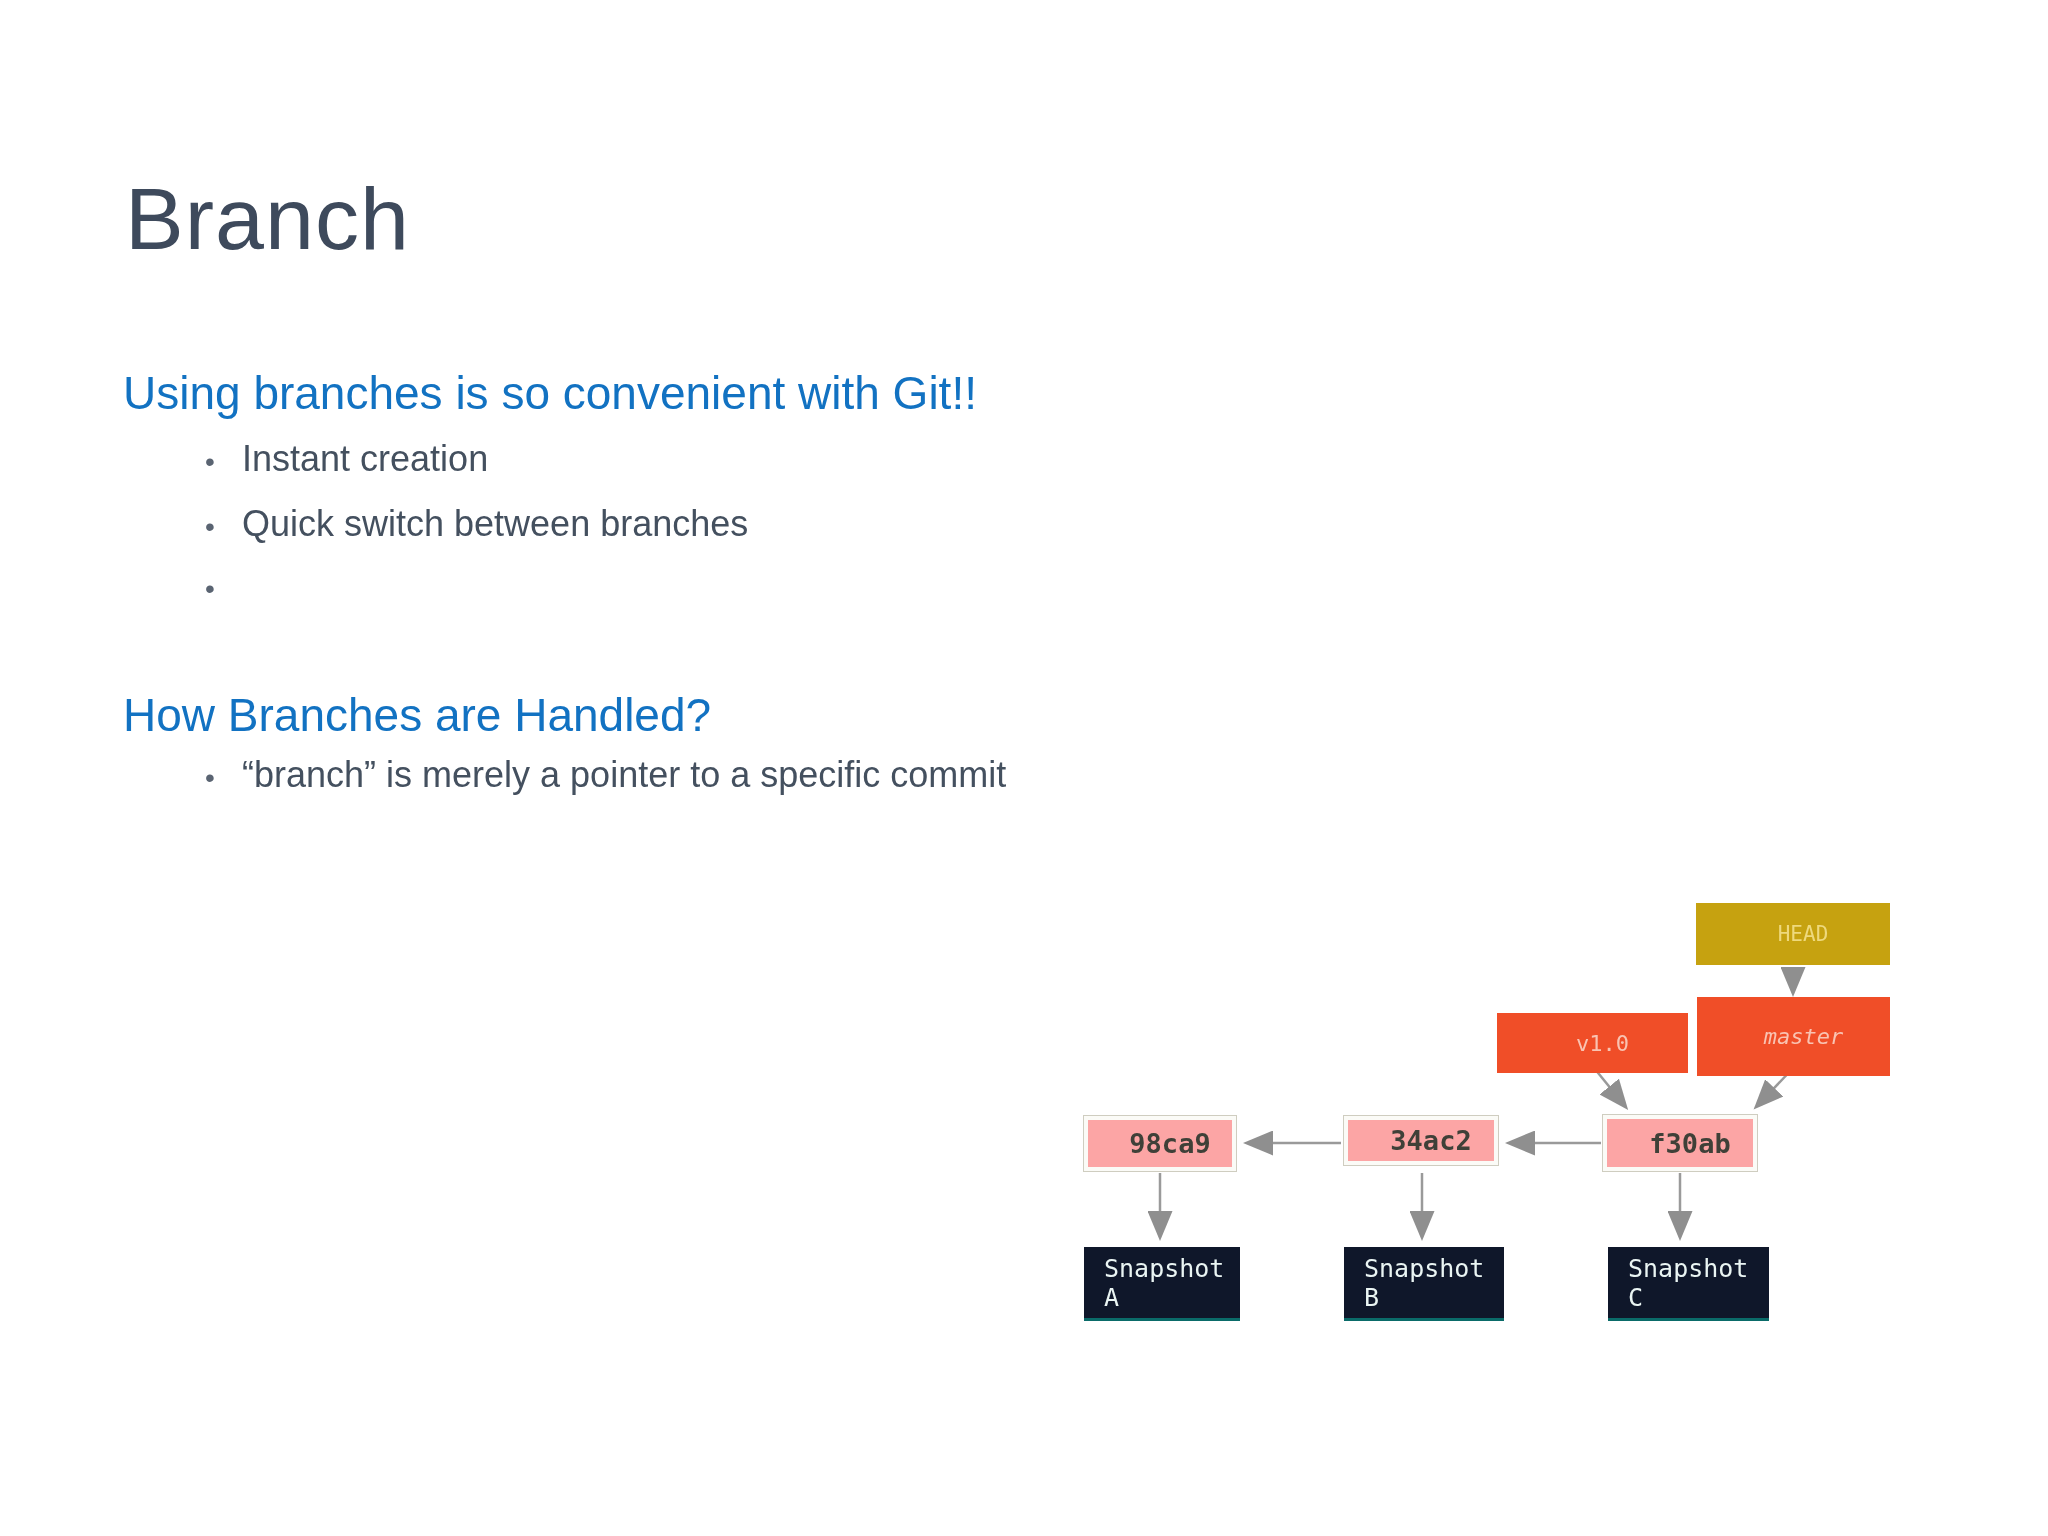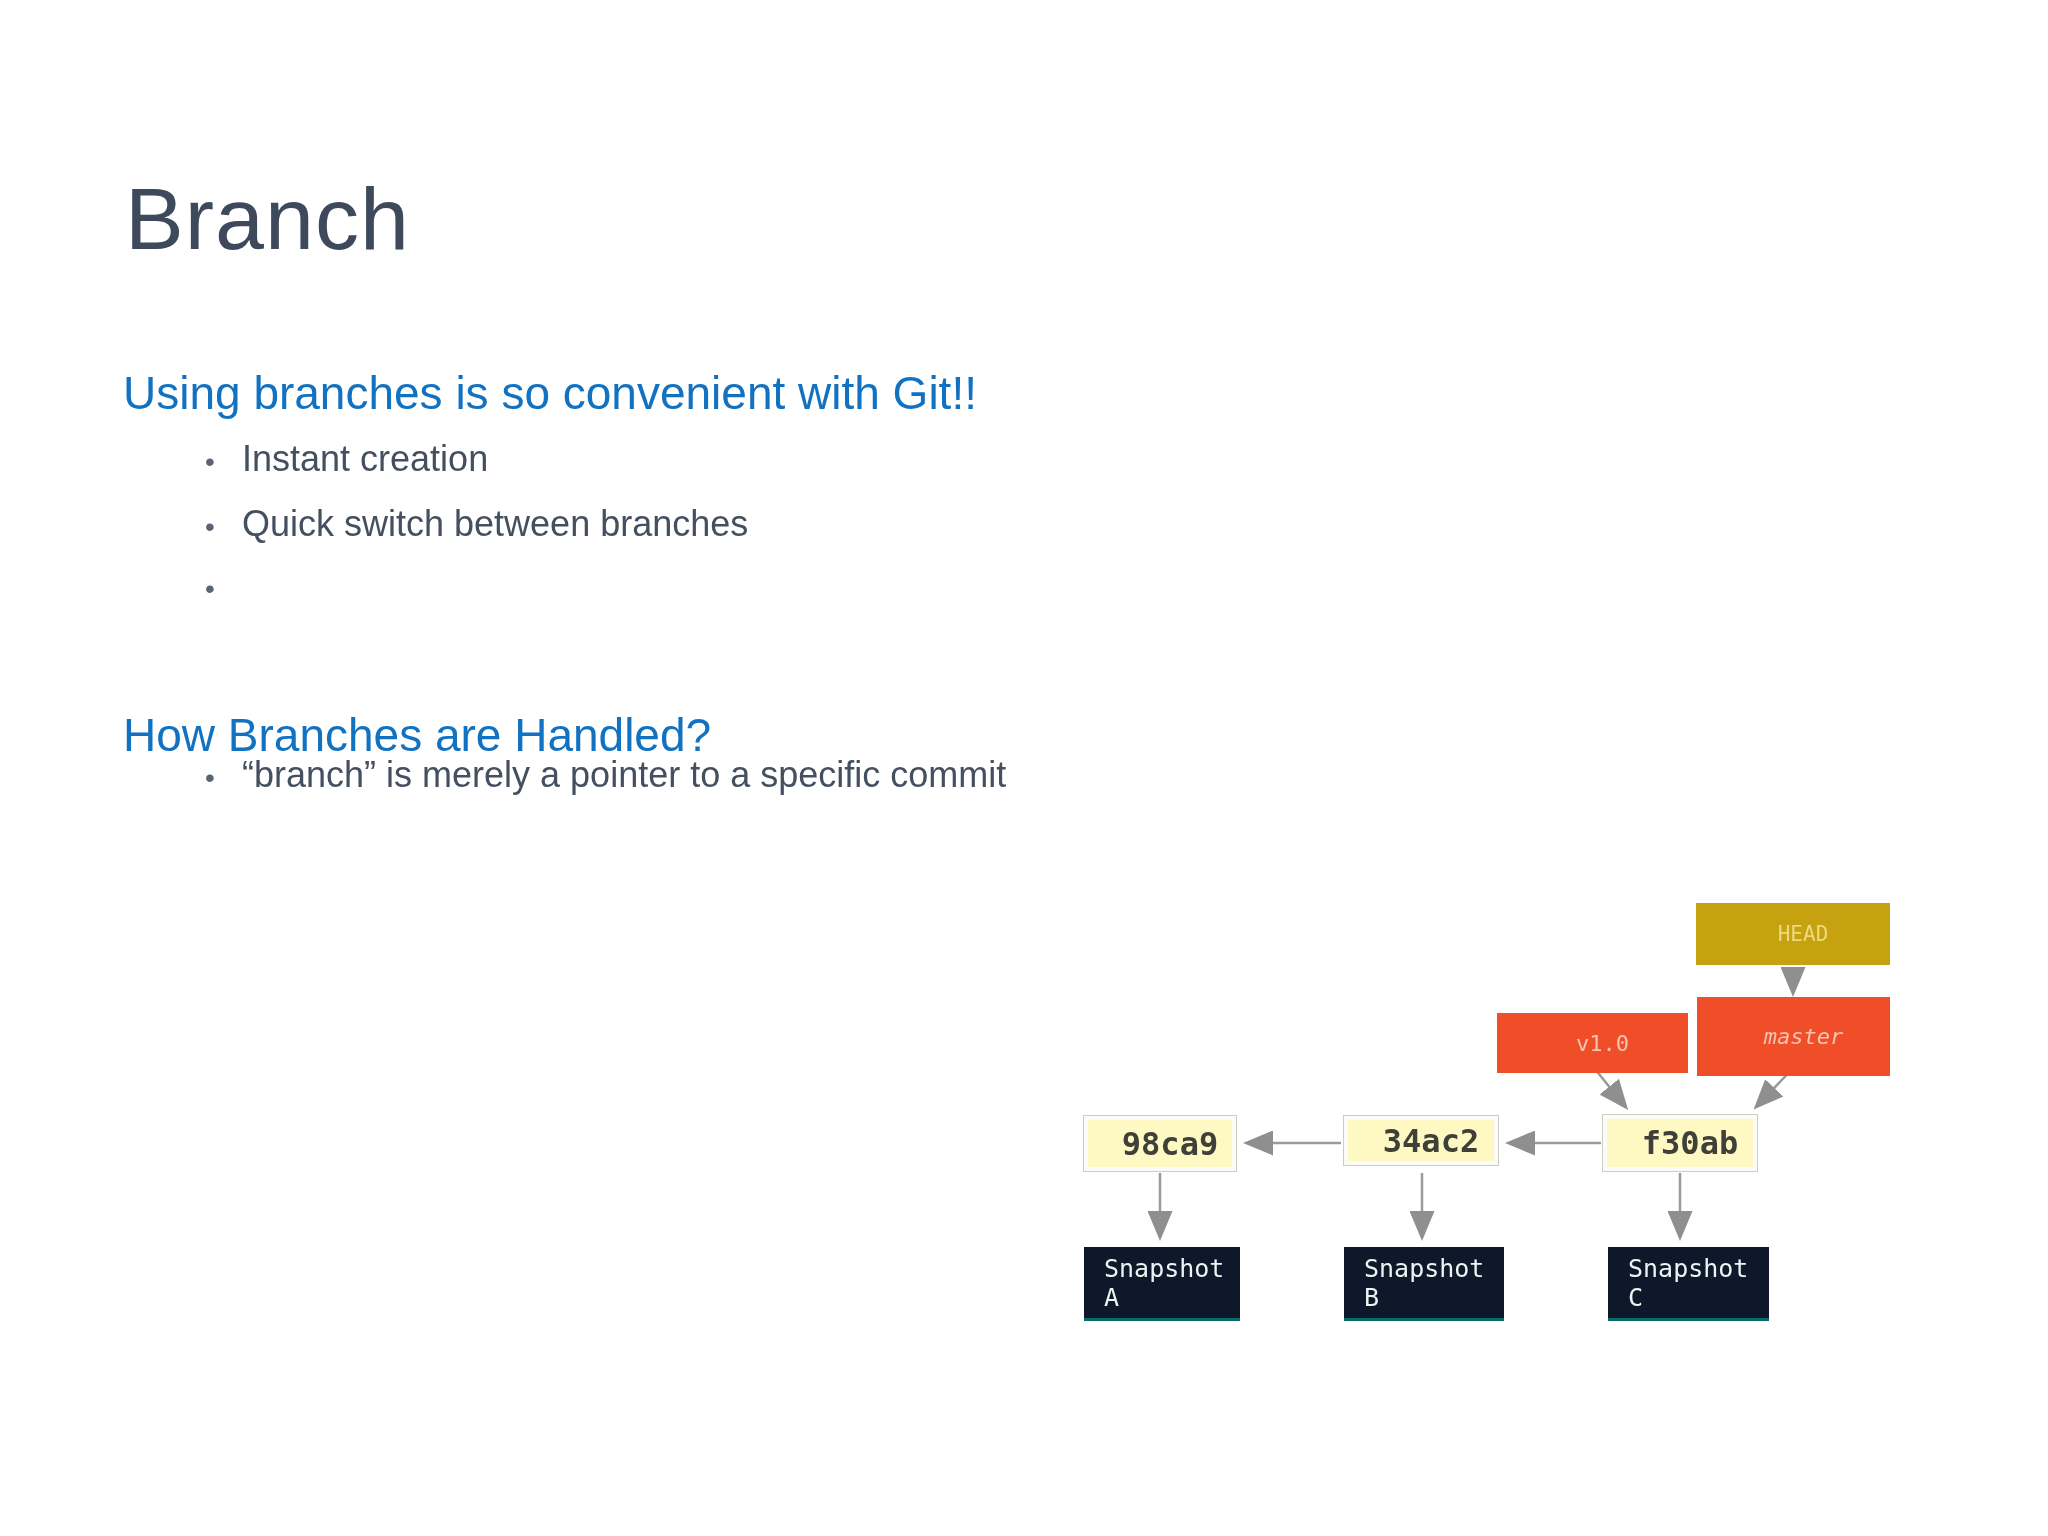--- a/index.html
+++ b/index.html
@@ -17,21 +17,21 @@
     font-size:88px;font-weight:400;letter-spacing:1px;
     color:#3e4a5c;margin:0;
   }
 
   .section-heading{
     position:absolute;left:123px;
     font-size:46px;font-weight:400;
     color:#1272c2;margin:0;
   }
   .sec1-heading{top:366px;}
-  .sec2-heading{top:708px;}
+  .sec2-heading{top:688px;}
 
   .bullet-list{
     position:absolute;left:205px;margin:0;padding:0;list-style:none;
   }
   .list1{top:428px;}
   .list2{top:744px;}
   .bullet-item{
     font-size:36px;color:#44505f;line-height:62px;
     display:flex;align-items:baseline;
   }
@@ -54,23 +54,23 @@
   .head-box{
     left:646px;top:23px;width:194px;height:62px;
     background:#c6a210;color:#eed97d;font-size:21px;font-weight:400;
   }
   .tag-box{
     background:#f04e28;color:#f9c3b2;font-size:22px;font-weight:400;
   }
   .tag-v10{left:447px;top:133px;width:191px;height:60px;}
   .tag-master{left:647px;top:117px;width:193px;height:79px;font-style:italic;}
   .commit-box{
-    background:#fef9c3;border:1px solid #cfcdc0;
+    background:#fca5a5;border:1px solid #cfcdc0;
     box-shadow:inset 0 0 0 4px #fbfbf7;
-    color:#3f4038;font-size:32px;
+    color:#3f4038;font-size:27px;
   }
   .commit-1{left:33px;top:235px;width:154px;height:57px;}
   .commit-2{left:293px;top:235px;width:156px;height:51px;}
   .commit-3{left:552px;top:234px;width:156px;height:58px;}
   .snapshot-box{
     background:#0f172a;border-bottom:3px solid #0a6b69;
     color:#eaf5f3;font-size:25px;font-weight:400;
   }
   .snap-1{left:34px;top:367px;width:156px;height:74px;}
   .snap-2{left:294px;top:367px;width:160px;height:74px;}

